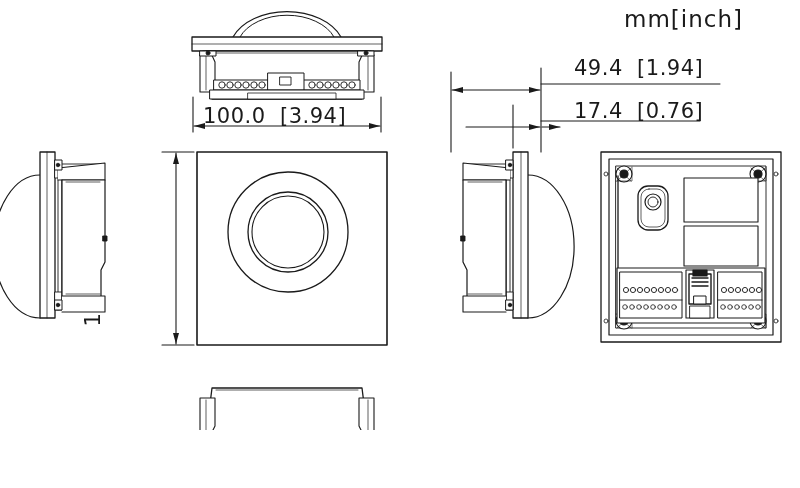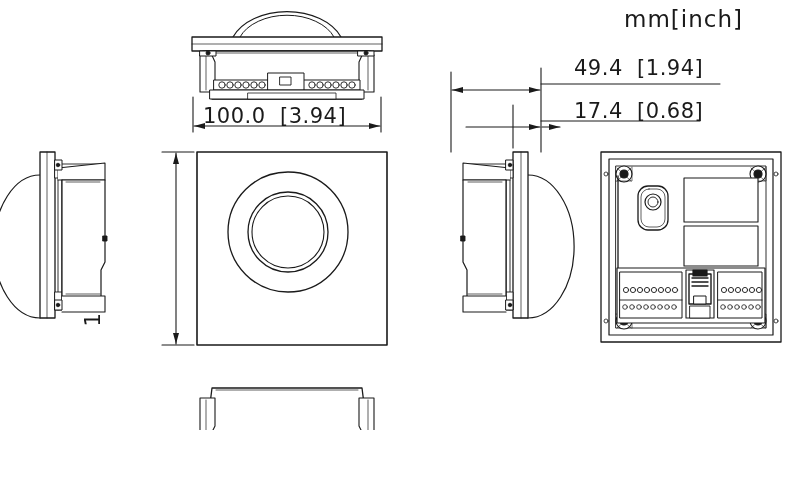--- a/index.html
+++ b/index.html
@@ -41,21 +41,21 @@
 <div id="root">
 
   <div class="dimtext" id="unit-label">mm[inch]</div>
 
   <div class="dimtext" id="dim-width-text">100.0  [3.94]</div>
 
   <div class="dimtext" id="dim-height-text">100.0  [3.94]</div>
 
   <div class="dimtext" id="dim-depth-text">49.4  [1.94]</div>
 
-  <div class="dimtext" id="dim-inset-text">17.4  [0.68]</div>
+  <div class="dimtext" id="dim-inset-text">17.4  [0.76]</div>
 
   <svg class="abs" style="left:0;top:0" width="800" height="488" viewBox="0 0 800 488">
 
     <defs>
       <marker id="arrL" markerWidth="12" markerHeight="8" refX="11" refY="4" orient="auto" markerUnits="userSpaceOnUse">
         <path d="M11,4 L0,1 L0,7 Z" fill="#1a1a1a"></path>
       </marker>
       <marker id="arrR" markerWidth="12" markerHeight="8" refX="1" refY="4" orient="auto" markerUnits="userSpaceOnUse">
         <path d="M1,4 L12,1 L12,7 Z" fill="#1a1a1a"></path>
       </marker>

